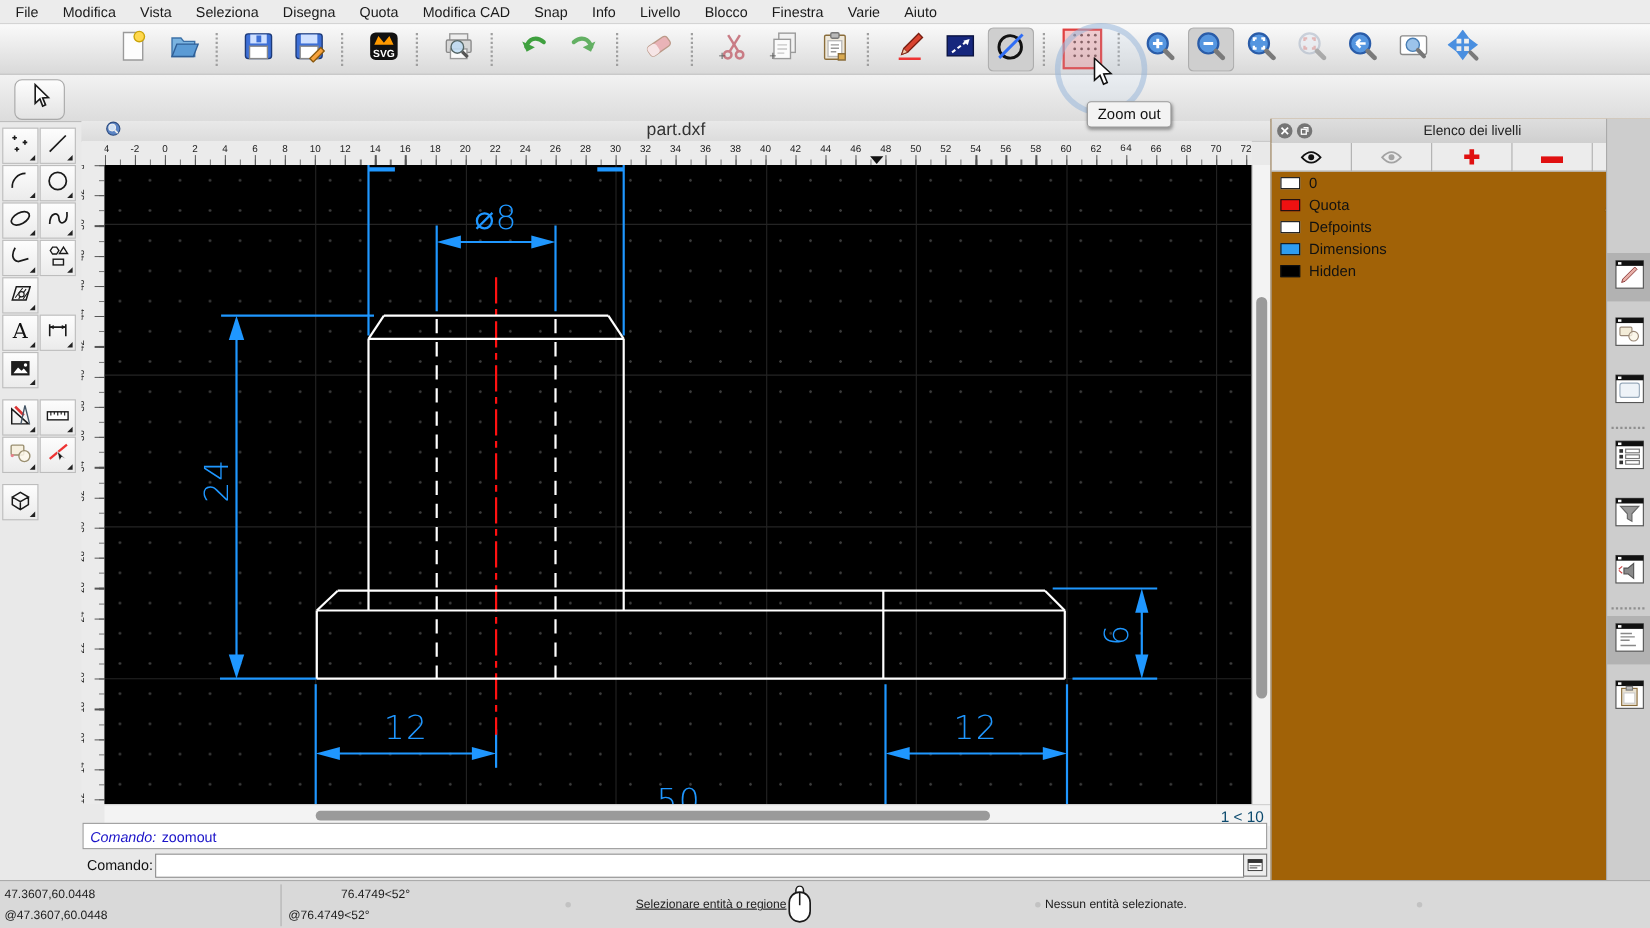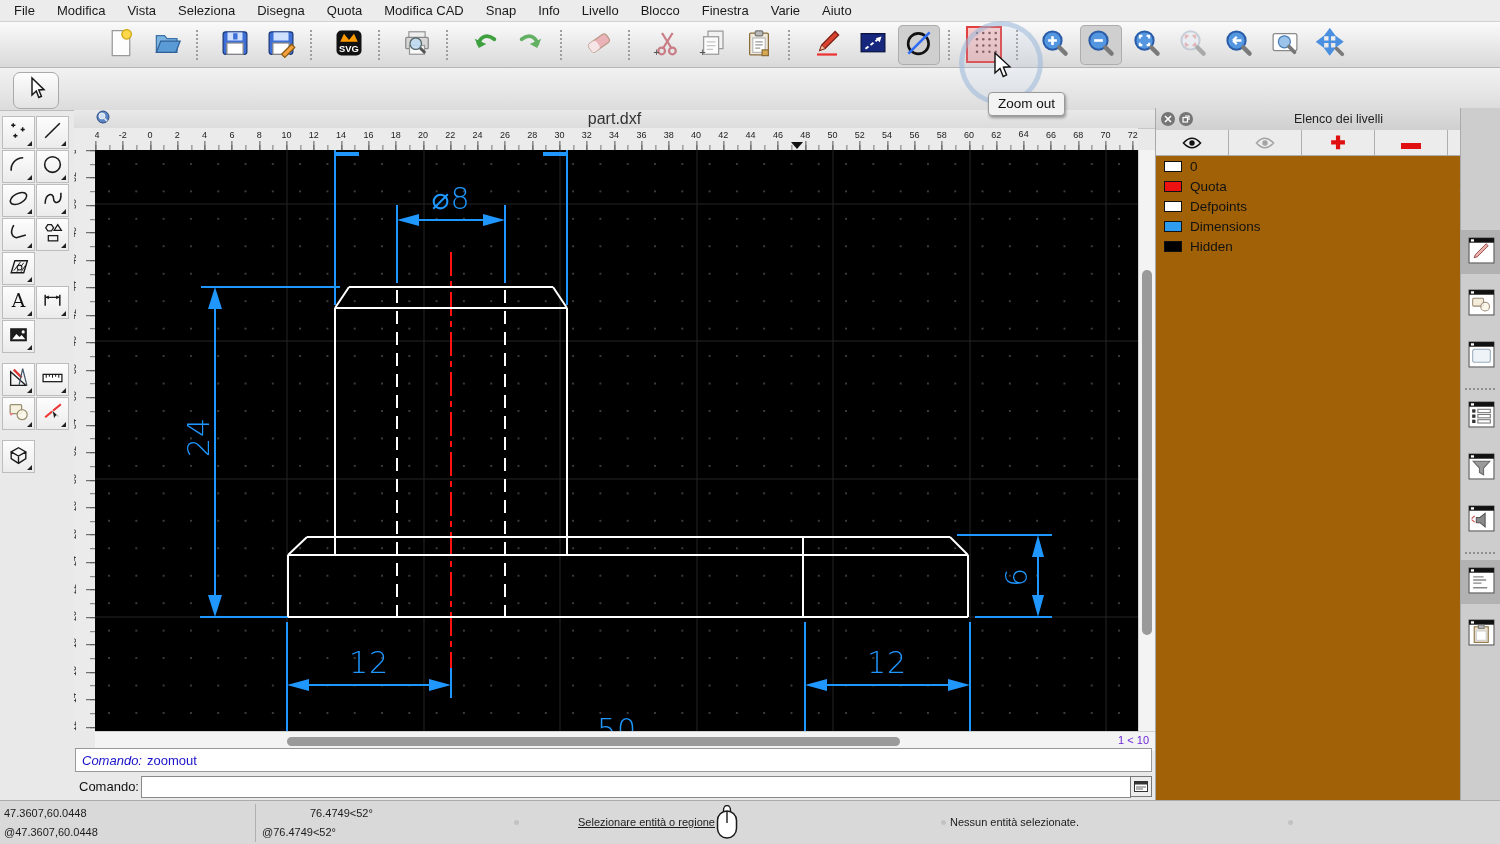--- a/index.html
+++ b/index.html
@@ -51,21 +51,21 @@
      background-image:radial-gradient(circle,#3c3c3c 1px,transparent 1.4px);
      background-size:27.3px 27.46px;background-position:0.4px 0.2px;}
   .dimtext{position:absolute;color:#1f97ff;font-size:30px;font-weight:200;letter-spacing:1px;
      font-family:"DejaVu Sans",sans-serif;transform:translate(-50%,-50%);white-space:nowrap;}
   .dimtext.rot{transform:translate(-50%,-50%) rotate(-90deg);}
   
   #vscroll{left:1138px;top:150px;width:17px;height:581px;background:#f3f3f3;border-left:1px solid #cfcfcf;box-sizing:border-box;}
   #vthumb{position:absolute;left:3px;top:120px;width:10px;height:365px;background:#9a9a9a;border-radius:5px;}
   #hscrollrow{left:95px;top:731px;width:1060px;height:20px;background:#f3f3f3;border-top:1px solid #cfcfcf;box-sizing:border-box;}
   #hthumb{position:absolute;left:192px;top:5px;width:613px;height:9px;background:#9a9a9a;border-radius:5px;}
-  #zoom-indicator{position:absolute;right:6px;top:2px;font-size:11px;color:#6d28d9;}
+  #zoom-indicator{position:absolute;right:6px;top:2px;font-size:14px;color:#0c4a6e;}
   
   #cmd-history{left:75px;top:748px;width:1077px;height:24px;background:#fff;border:1px solid #999;
      box-sizing:border-box;font-size:13px;color:#1a12c8;display:flex;align-items:center;padding-left:6px;gap:5px;}
   #cmd-history .lbl{font-style:italic;}
   #cmd-row{left:75px;top:774px;width:1077px;height:24px;}
   #cmd-label{position:absolute;left:4px;top:5px;font-size:13px;color:#111;}
   #cmd-input{position:absolute;left:66px;top:2px;width:984px;height:18px;border:1px solid #8a8a8a;background:#fff;font-size:13px;}
   #kbd-btn{position:absolute;left:1055px;top:2px;width:20px;height:19px;border:1px solid #777;background:#ededed;
      display:flex;align-items:center;justify-content:center;}
   

